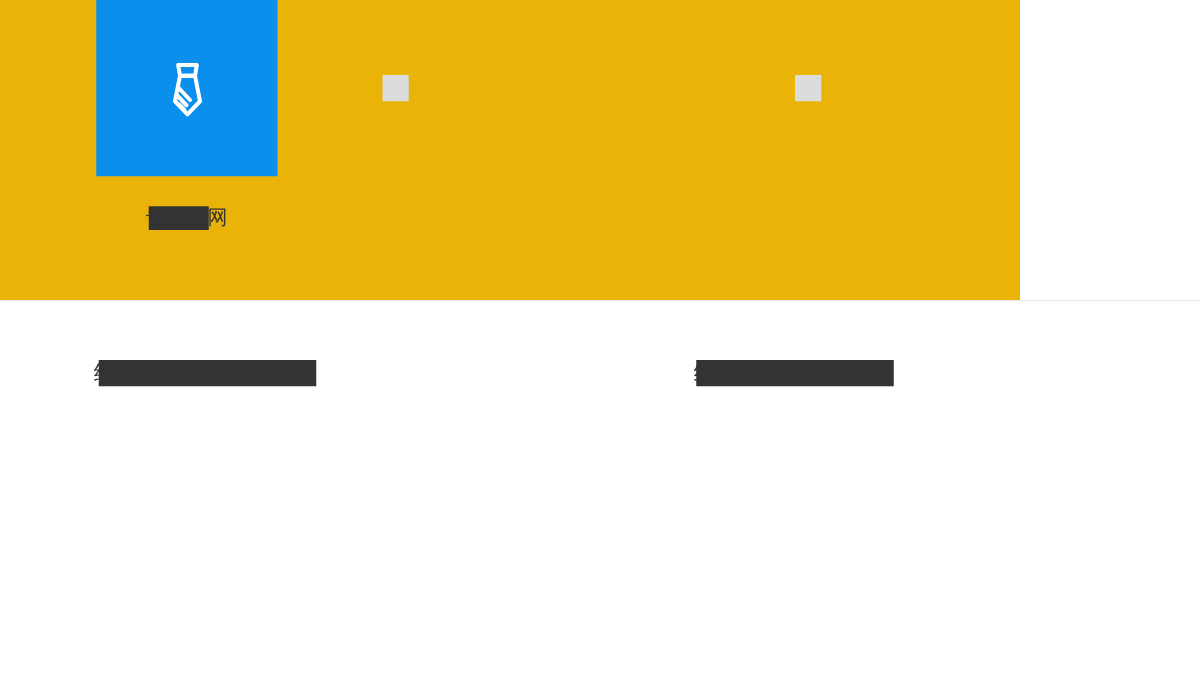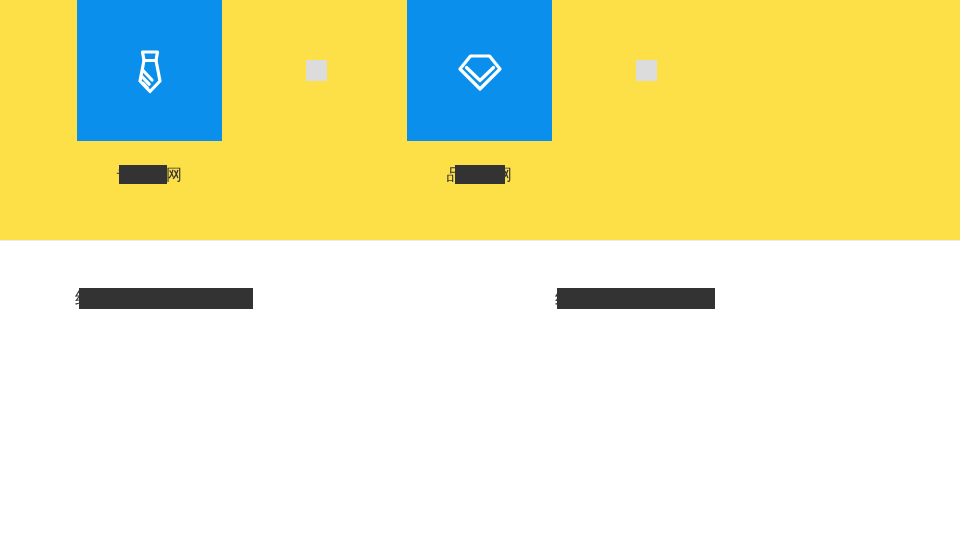--- a/index.html
+++ b/index.html
@@ -11,23 +11,23 @@
     height: 552px;
     overflow: hidden;
     background: #ffffff;
     font-family: "Liberation Sans", "DejaVu Sans", sans-serif;
     -webkit-font-smoothing: antialiased;
   }
 
   
   .top-strip {
     position: relative;
-    width: 960px;
+    width: 816px;
     height: 240px;
-    background: #fde047;
+    background: #eab308;
   }
 
   .feature {
     position: absolute;
     top: 0;
     width: 145px;
   }
   .feature-1 { left: 77px; }
   .feature-2 { left: 407px; }
   .feature-3 { left: 737px; }
@@ -129,33 +129,20 @@
         </g>
       </svg>
     </div>
     <div class="feature-label">
       <span class="redacted redact-1">专业的网</span>
     </div>
   </div>
 
   <div class="spacer-square spacer-a"></div>
 
-  <div class="feature feature-2">
-    <div class="feature-tile">
-      <svg width="56" height="56" viewBox="0 0 56 56">
-        <g fill="none" stroke="#ffffff" stroke-width="3.2" stroke-linejoin="round" stroke-linecap="round">
-          <path d="M18.5 13 L37.5 13 L48 26 L28 46 L8 26 Z"></path>
-          <path d="M14.5 24.5 L28 37.5 L41.5 24.5"></path>
-        </g>
-      </svg>
-    </div>
-    <div class="feature-label">
-      <span class="redacted redact-2">品质的网</span>
-    </div>
-  </div>
 
   <div class="spacer-square spacer-b"></div>
 
 
   <div class="strip-divider"></div>
 </div>
 
 <div class="panels">
 
   <div class="panel panel-left">

